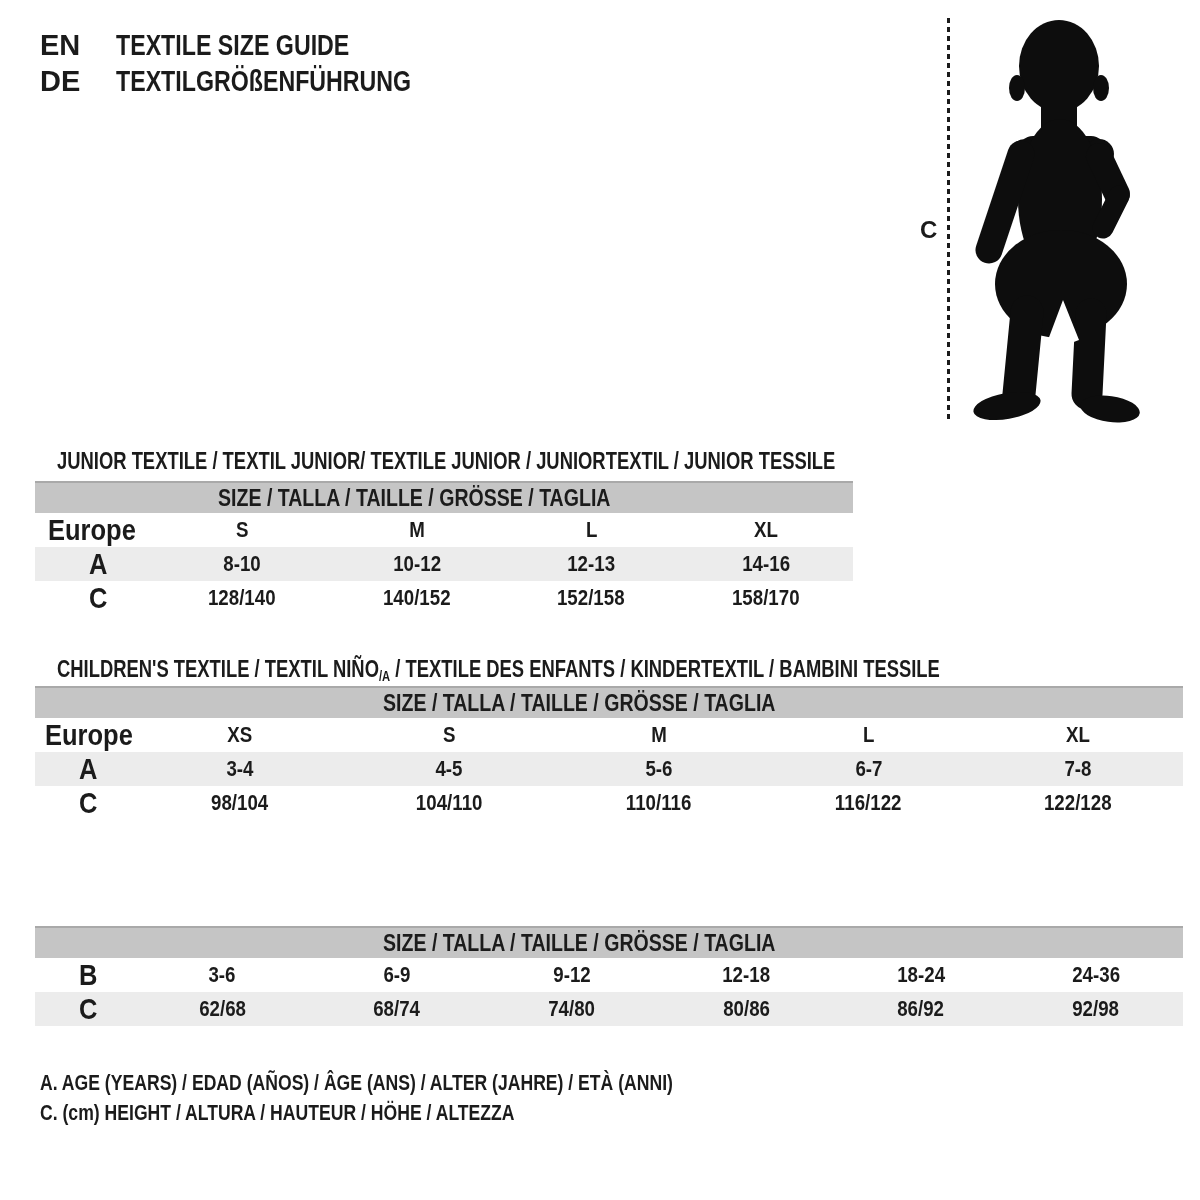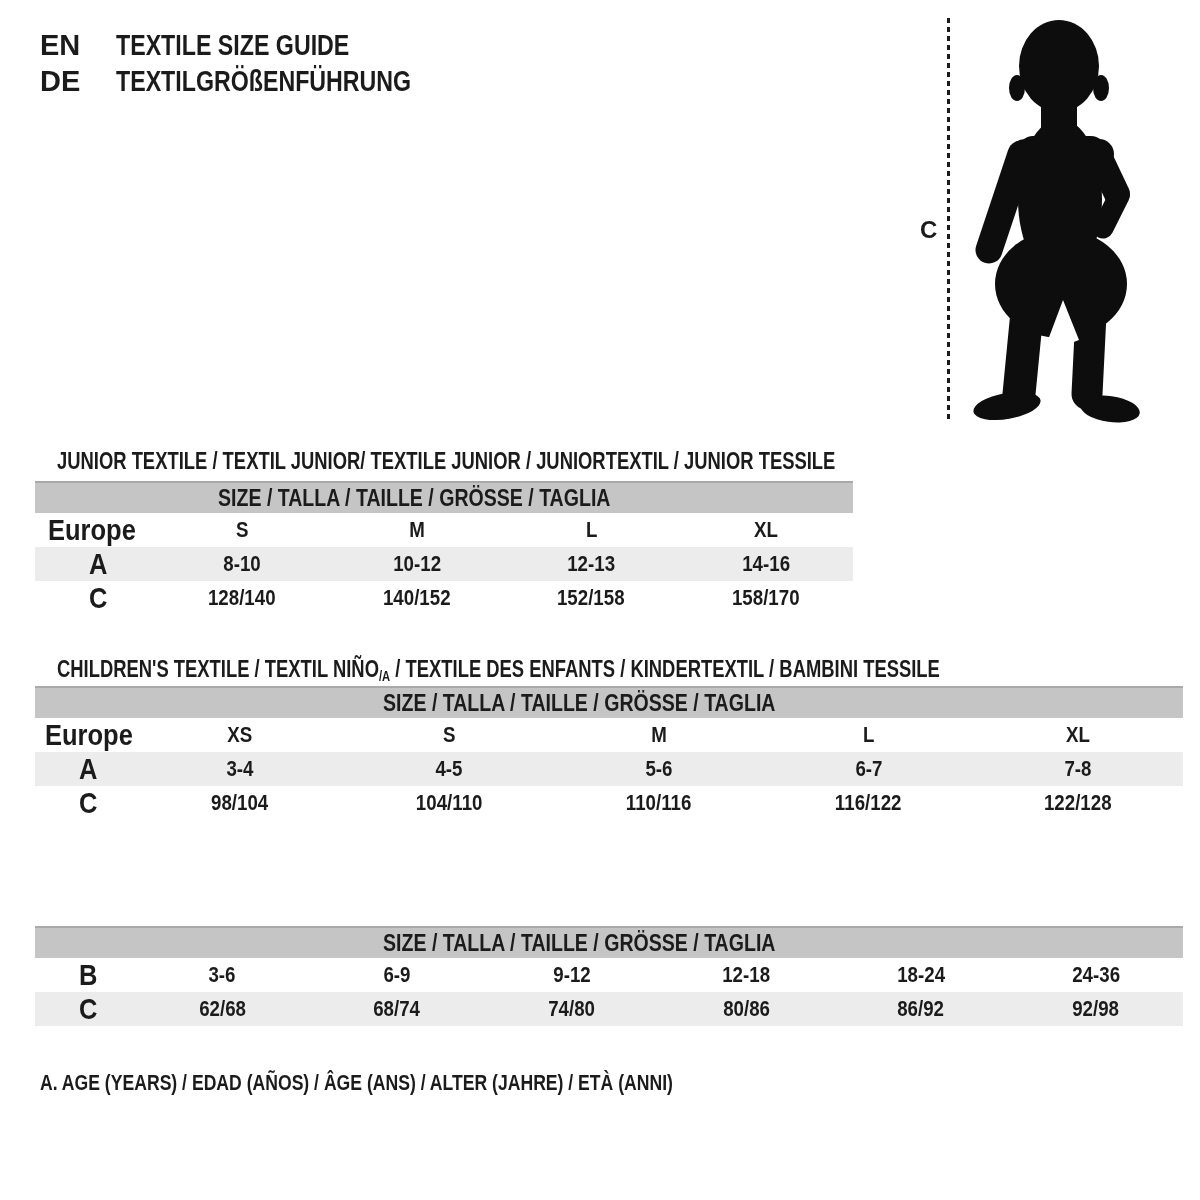--- a/index.html
+++ b/index.html
@@ -210,15 +210,18 @@
         <td><span class="ccx">86/92</span></td>
         <td><span class="ccx">92/98</span></td>
       </tr>
     </tbody>
   </table>
 
   <footer class="legend">
     <div class="legend-line">
         <span class="cond">A. AGE (YEARS) / EDAD (AÑOS) / ÂGE (ANS) / ALTER (JAHRE) / ETÀ (ANNI)</span>
       </div>
+    <div class="legend-line">
+        <span class="cond">C. (cm) HEIGHT / ALTURA / HAUTEUR / HÖHE / ALTEZZA</span>
+      </div>
   </footer>
 
 </div>
 
 </body></html>

